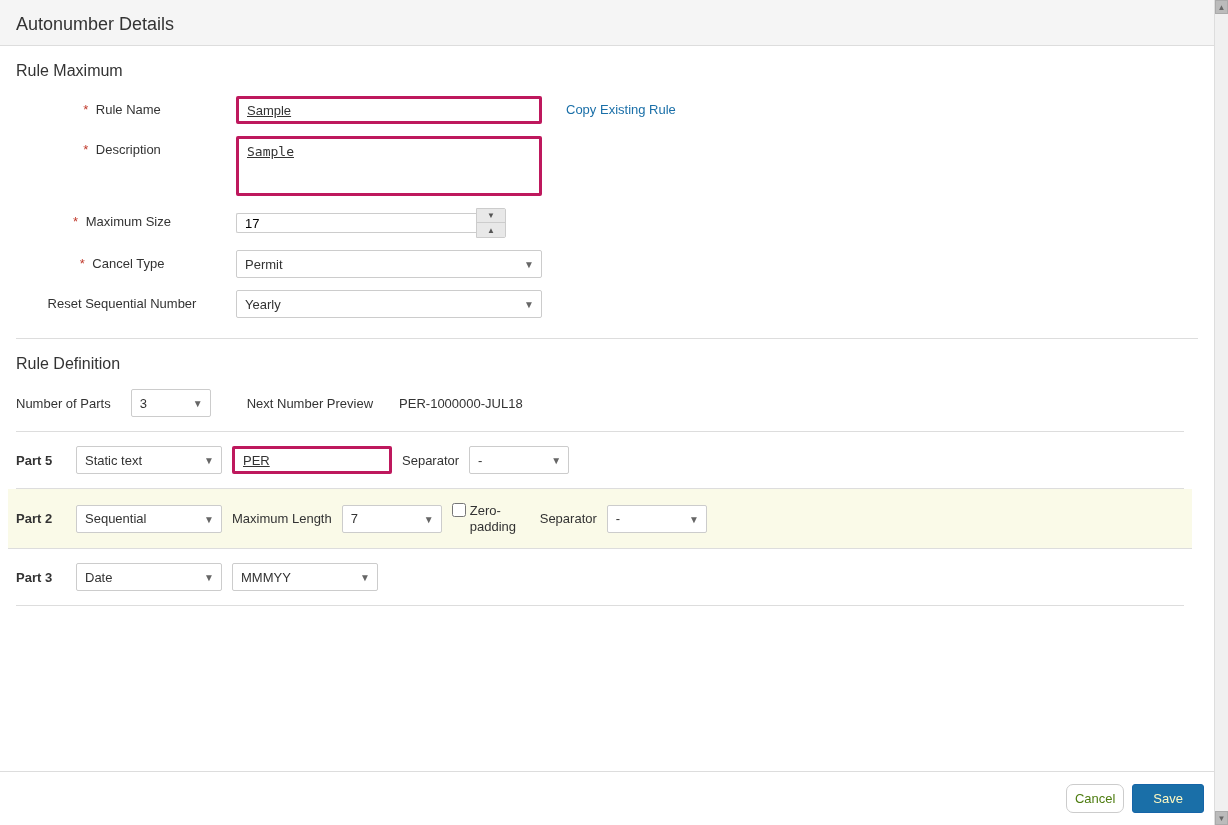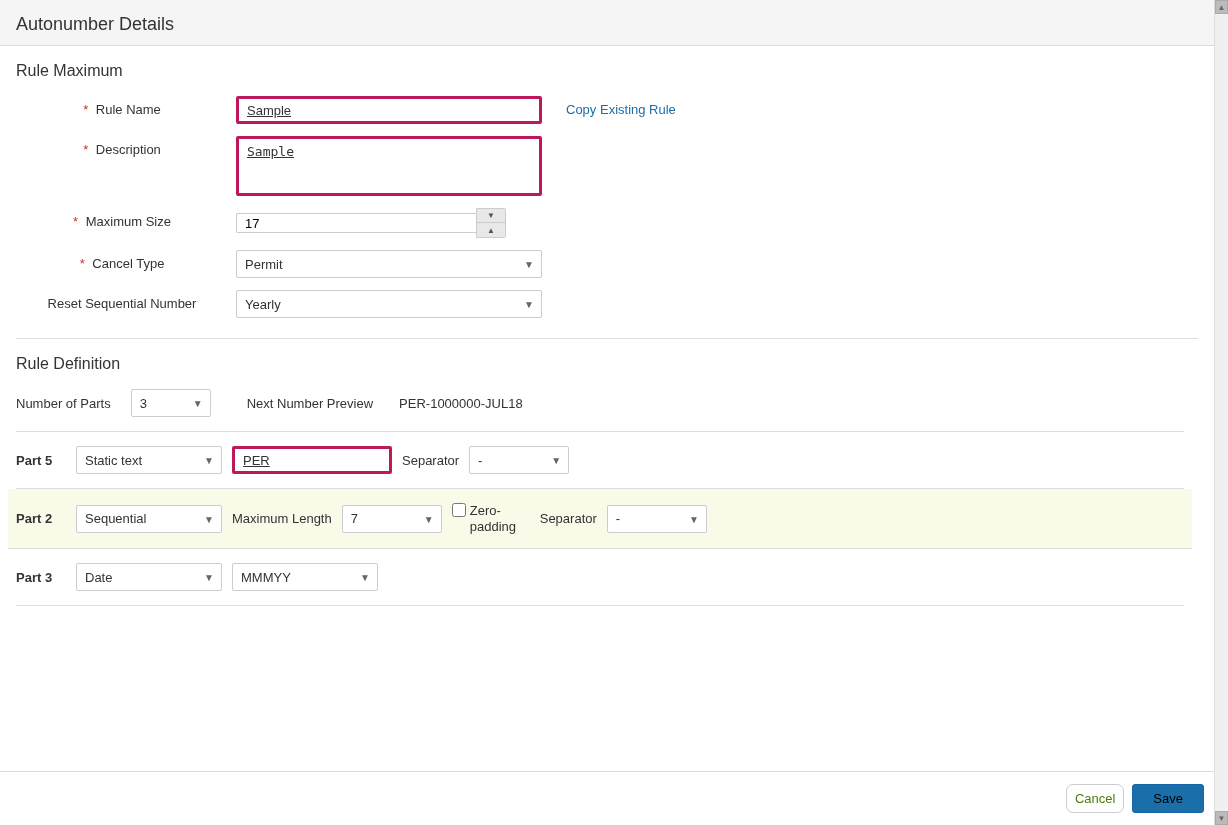--- a/index.html
+++ b/index.html
@@ -292,21 +292,21 @@
       background: #fff;
       color: #4d7c0f;
       border-radius: 7px;
       cursor: pointer;
     }
     .btn-save {
       padding: 6px 20px;
       font-size: 13px;
       border: 1px solid #1565a8;
       background: #1a6fa8;
-      color: #000000;
+      color: #fef9c3;
       border-radius: 3px;
       cursor: pointer;
     }
   </style>
 </head>
 <body>
 
 <div class="page-container">
 
   <div class="page-title-bar">

